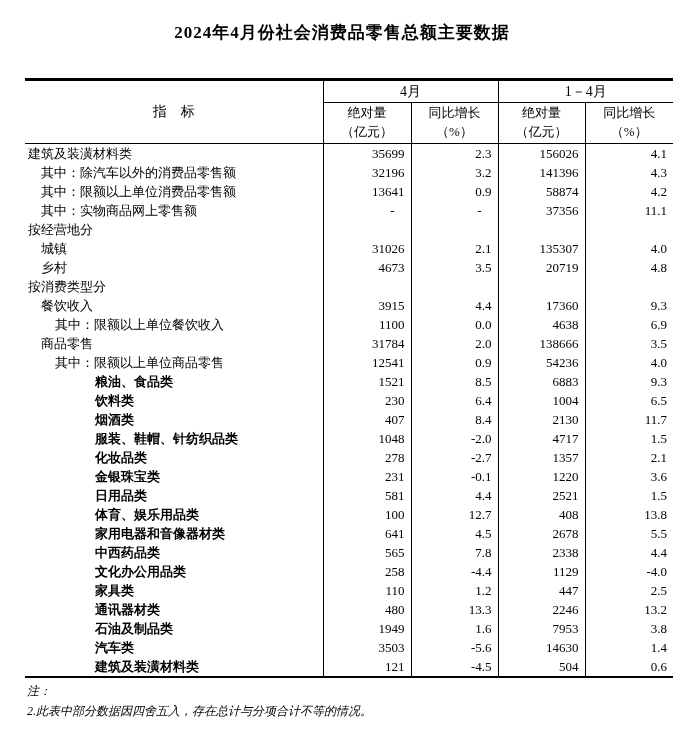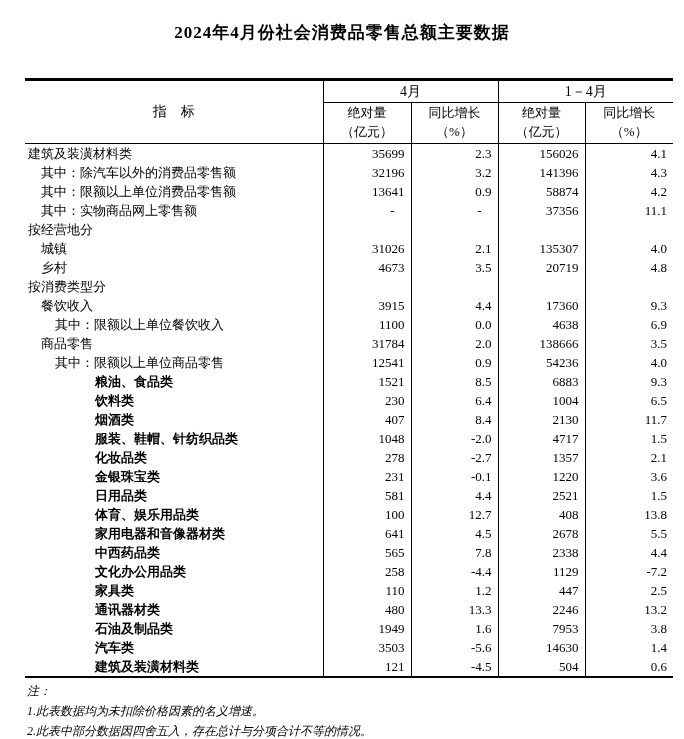--- a/index.html
+++ b/index.html
@@ -281,21 +281,21 @@
           <td class="num">565</td>
           <td class="num">7.8</td>
           <td class="num">2338</td>
           <td class="num">4.4</td>
         </tr>
         <tr>
           <td class="ind indent-3">文化办公用品类</td>
           <td class="num">258</td>
           <td class="num">-4.4</td>
           <td class="num">1129</td>
-          <td class="num">-7.2</td>
+          <td class="num">-4.0</td>
         </tr>
         <tr>
           <td class="ind indent-3">家具类</td>
           <td class="num">110</td>
           <td class="num">1.2</td>
           <td class="num">447</td>
           <td class="num">2.5</td>
         </tr>
         <tr>
           <td class="ind indent-3">通讯器材类</td>
@@ -323,17 +323,16 @@
           <td class="num">121</td>
           <td class="num">-4.5</td>
           <td class="num">504</td>
           <td class="num">0.6</td>
         </tr>
       </tbody>
   </table>
 
   <div class="notes">
     <div>注：</div>
-    <div>1.此表数据均为未扣除价格因素的名义增速。</div>
     <div>2.此表中部分数据因四舍五入，存在总计与分项合计不等的情况。</div>
   </div>
 
 </div>
 
 </body></html>

